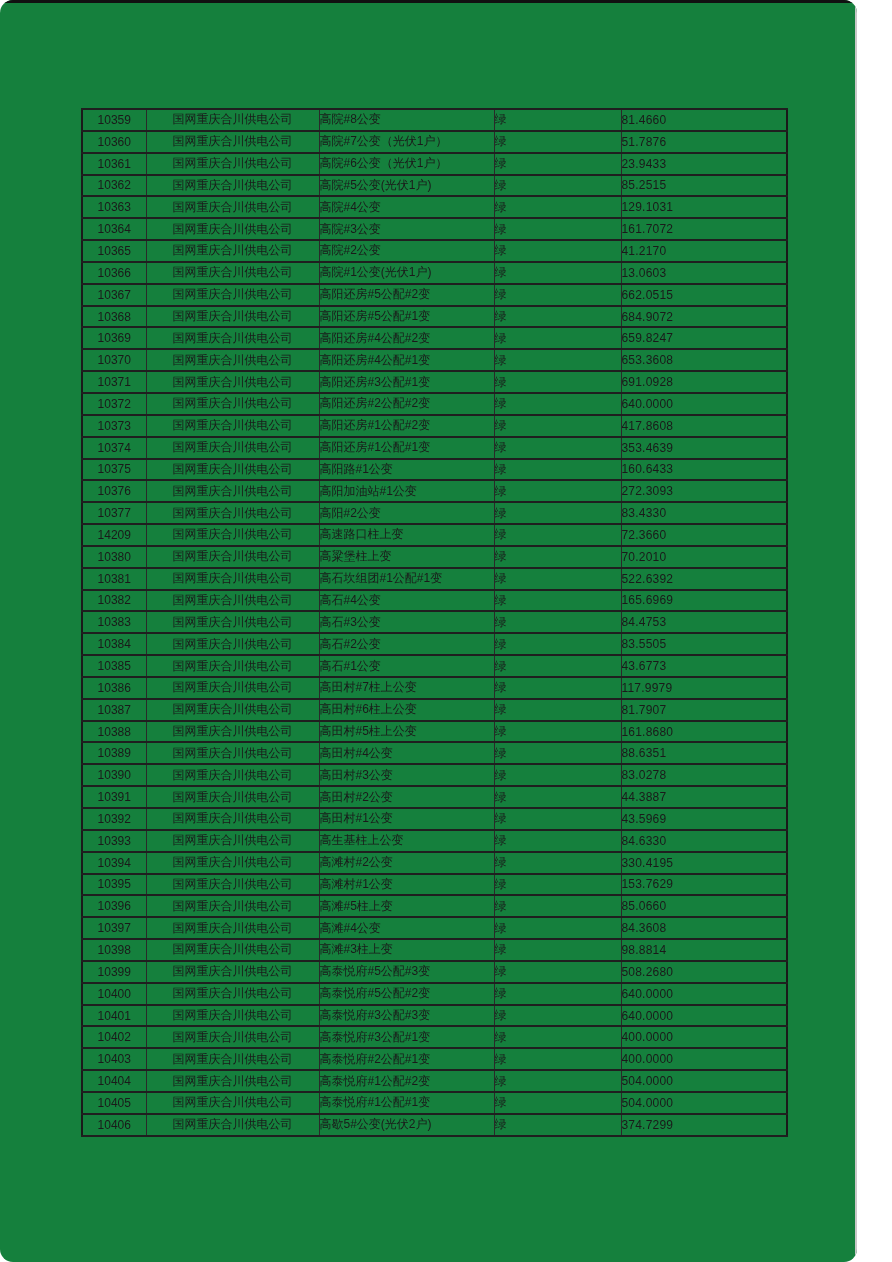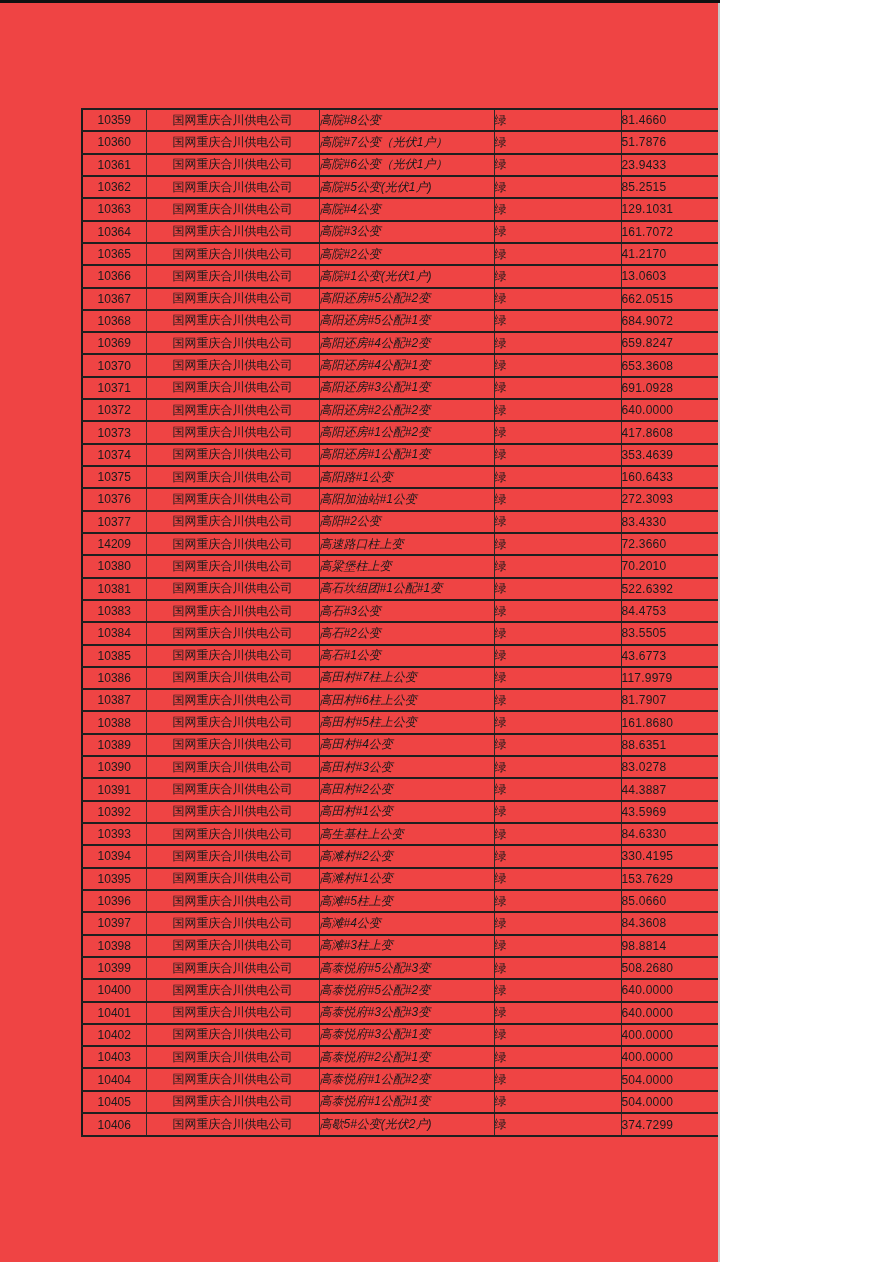--- a/index.html
+++ b/index.html
@@ -3,24 +3,25 @@
 <meta charset="utf-8">
 <style>
   html, body {
     margin: 0;
     padding: 0;
     background: #ffffff;
     font-family: "Liberation Sans", "DejaVu Sans", sans-serif;
   }
   .page {
     position: relative;
-    width: 720px;
+    width: 857px;
     height: 1262px;
-    background: #ef4444;
+    background: #15803d;
     overflow: hidden;
+    border-radius: 13px;
   }
   .top-edge-bar {
     position: absolute;
     top: 0;
     left: 0;
     width: 100%;
     height: 3px;
     background: #111111;
   }
   .right-edge-shadow {
@@ -48,21 +49,21 @@
     font-size: 12px;
     color: #1a1a1a;
     vertical-align: middle;
     white-space: nowrap;
     overflow: hidden;
     padding: 0;
   }
   table.grid { border: 2px solid #1a1a1a; }
   td.c-id     { text-align: center; }
   td.c-company{ text-align: center; padding-left: 4px; }
-  td.c-name   { text-align: left; padding-left: 4px; font-style: italic; }
+  td.c-name   { text-align: left; padding-left: 4px; }
   td.c-status { text-align: left; padding-left: 5px; }
   td.c-value  { text-align: left; letter-spacing: 0.2px; }
 </style>
 </head>
 <body>
 
 <div class="page">
   <div class="top-edge-bar"></div>
   <table class="grid">
     <colgroup>
@@ -221,20 +222,27 @@
           <td class="c-value">70.2010</td>
         </tr>
         <tr>
           <td class="c-id">10381</td>
           <td class="c-company">国网重庆合川供电公司</td>
           <td class="c-name">高石坎组团#1公配#1变</td>
           <td class="c-status">绿</td>
           <td class="c-value">522.6392</td>
         </tr>
         <tr>
+          <td class="c-id">10382</td>
+          <td class="c-company">国网重庆合川供电公司</td>
+          <td class="c-name">高石#4公变</td>
+          <td class="c-status">绿</td>
+          <td class="c-value">165.6969</td>
+        </tr>
+        <tr>
           <td class="c-id">10383</td>
           <td class="c-company">国网重庆合川供电公司</td>
           <td class="c-name">高石#3公变</td>
           <td class="c-status">绿</td>
           <td class="c-value">84.4753</td>
         </tr>
         <tr>
           <td class="c-id">10384</td>
           <td class="c-company">国网重庆合川供电公司</td>
           <td class="c-name">高石#2公变</td>

